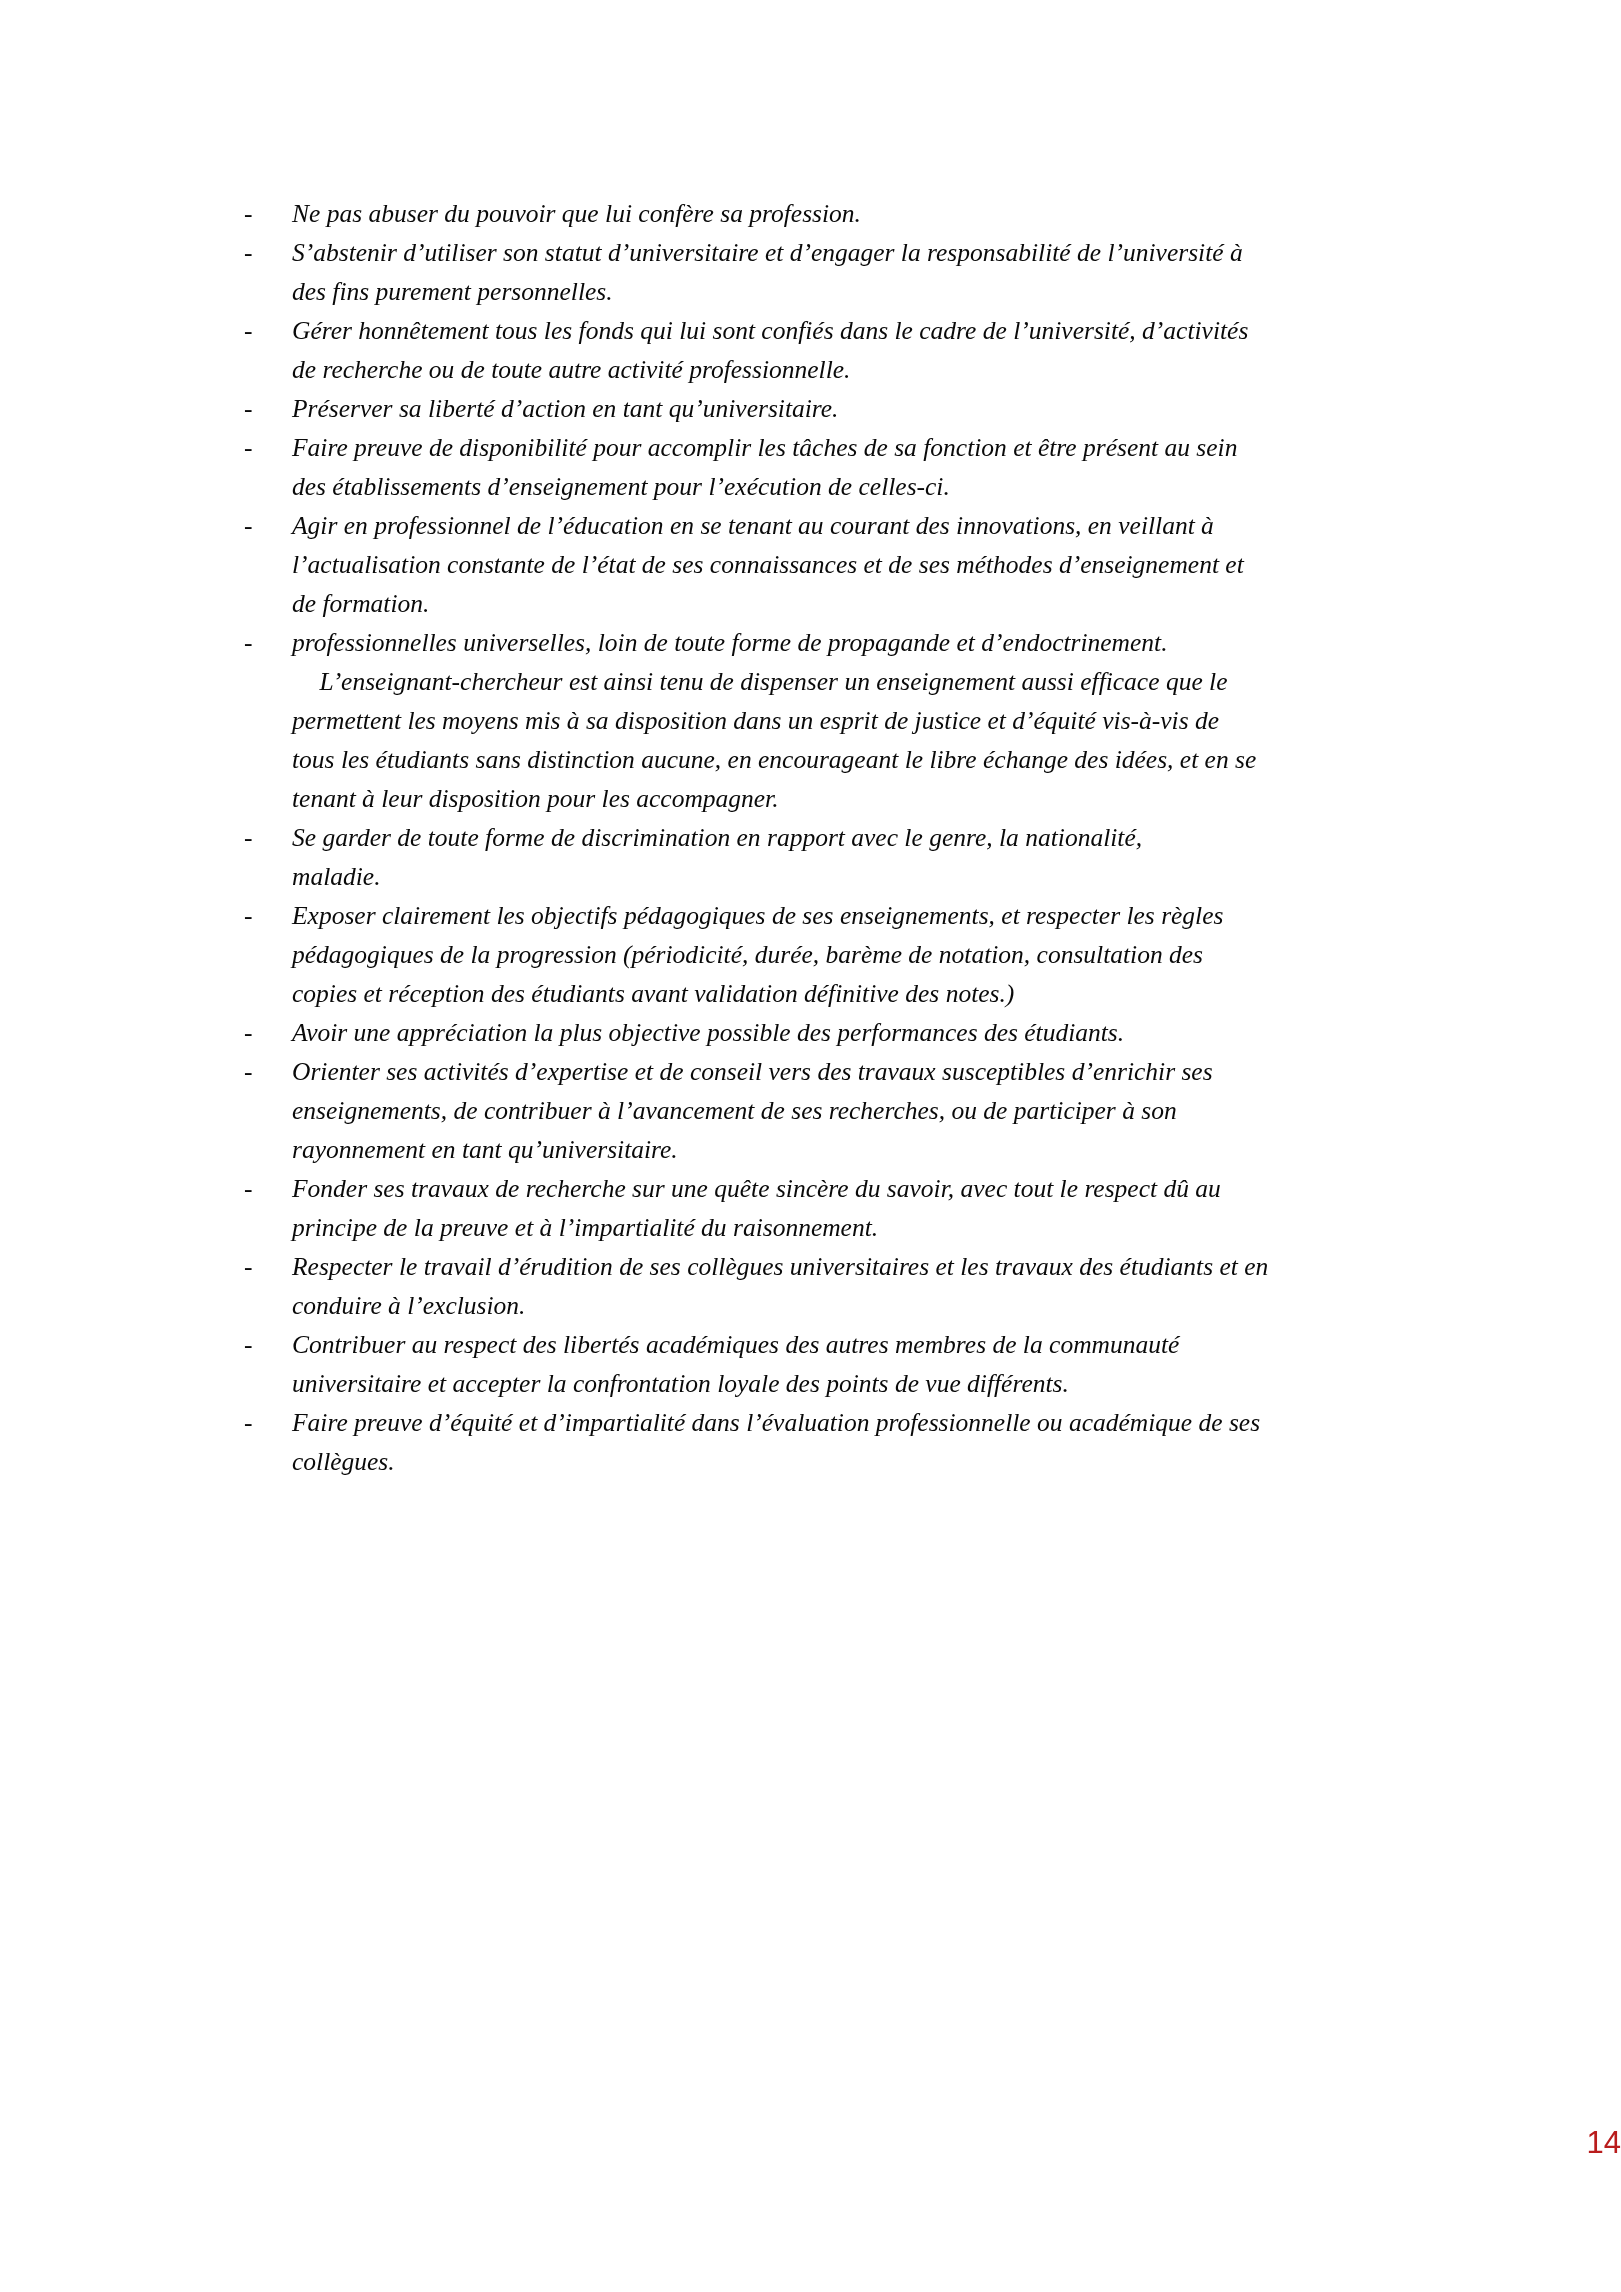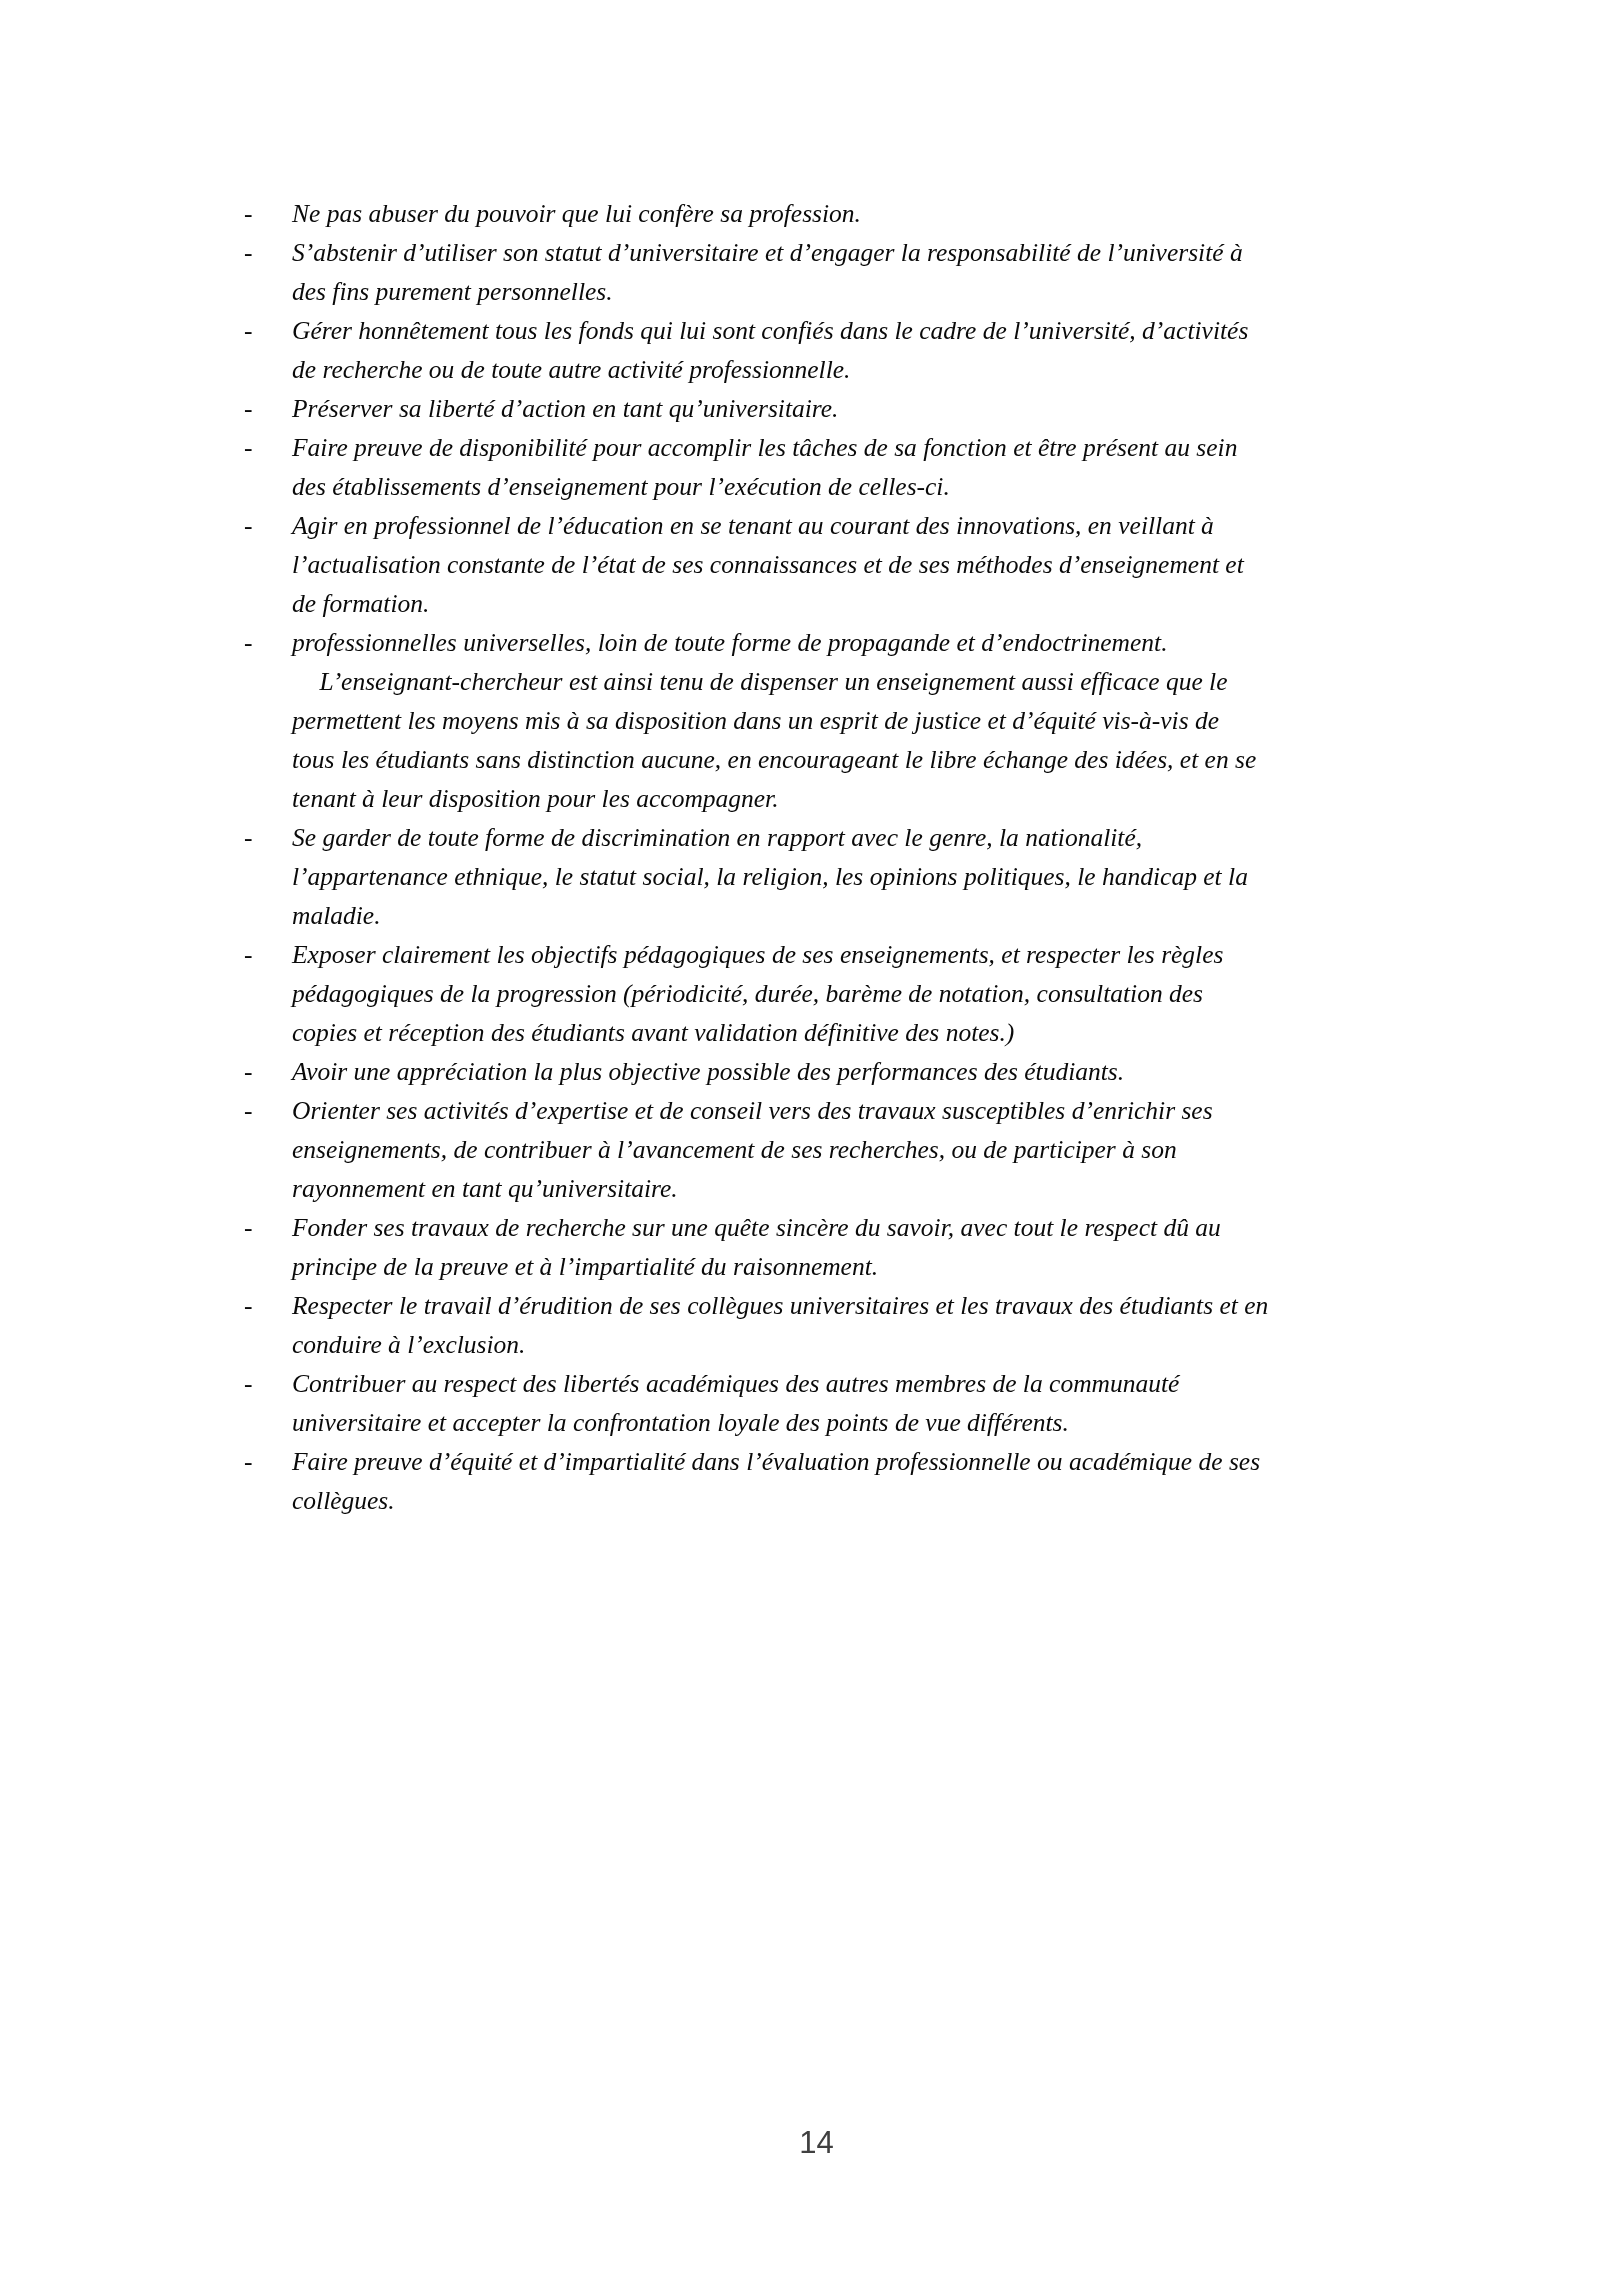--- a/index.html
+++ b/index.html
@@ -42,25 +42,25 @@
     white-space: nowrap;
   }
   .list-item.indent-first .text-line:first-child {
     padding-left: 27.4px;
   }
   .page-number {
     position: absolute;
     left: 12px;
     right: 0;
     top: 2125px;
-    text-align: center;
+    text-align: right;
     font-family: "Liberation Sans", "DejaVu Sans", sans-serif;
     font-size: 31px;
     line-height: 35px;
-    color: #404040;
+    color: #b91c1c;
   }
 </style>
 </head>
 <body>
 
 <div class="page">
   <div class="content-list" id="content-list">
       <div class="list-item">
         <div class="marker-col">-</div>
         <div class="text-col">
@@ -114,21 +114,20 @@
           <div class="text-line">L’enseignant-chercheur est ainsi tenu de dispenser un enseignement aussi efficace que le</div>
           <div class="text-line">permettent les moyens mis à sa disposition dans un esprit de justice et d’équité vis-à-vis de</div>
           <div class="text-line">tous les étudiants sans distinction aucune, en encourageant le libre échange des idées, et en se</div>
           <div class="text-line">tenant à leur disposition pour les accompagner.</div>
         </div>
       </div>
       <div class="list-item">
         <div class="marker-col">-</div>
         <div class="text-col">
           <div class="text-line">Se garder de toute forme de discrimination en rapport avec le genre, la nationalité,</div>
-          <div class="text-line">l’appartenance ethnique, le statut social, la religion, les opinions politiques, le handicap et la</div>
           <div class="text-line">maladie.</div>
         </div>
       </div>
       <div class="list-item">
         <div class="marker-col">-</div>
         <div class="text-col">
           <div class="text-line">Exposer clairement les objectifs pédagogiques de ses enseignements, et respecter les règles</div>
           <div class="text-line">pédagogiques de la progression (périodicité, durée, barème de notation, consultation des</div>
           <div class="text-line">copies et réception des étudiants avant validation définitive des notes.)</div>
         </div>

